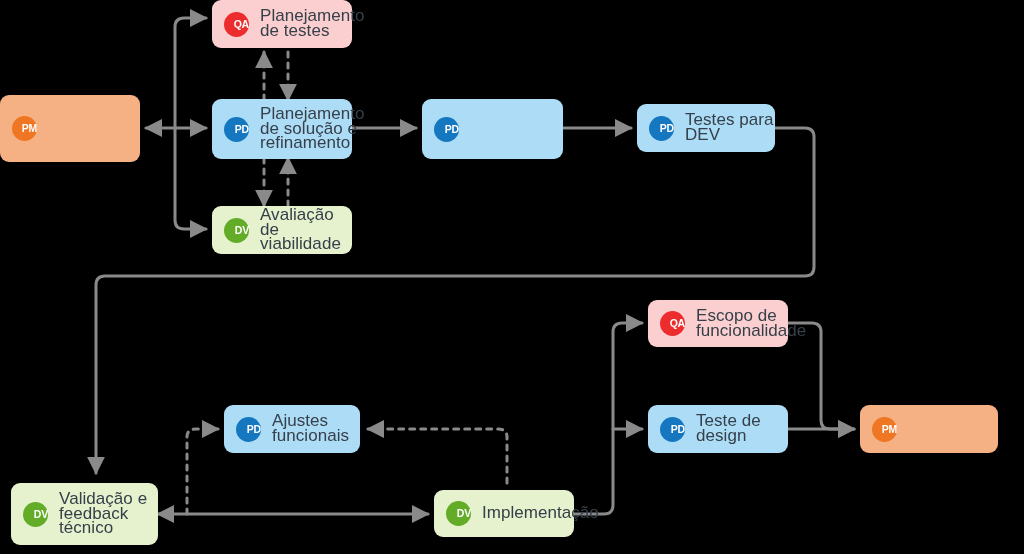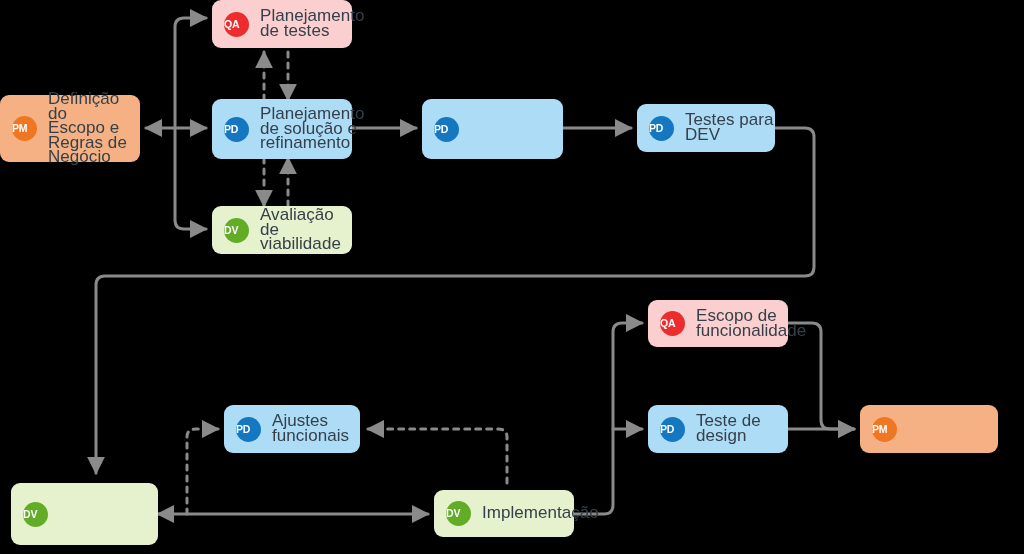--- a/index.html
+++ b/index.html
@@ -32,21 +32,21 @@
   }
   .badge {
     flex: 0 0 auto;
     width: 25px;
     height: 25px;
     border-radius: 50%;
     color: #ffffff;
     font-size: 10.5px;
     font-weight: bold;
     line-height: 25px;
-    text-align: left;
+    text-align: right;
     letter-spacing: -0.2px;
   }
   .node-label {
     margin-left: 11px;
     font-size: 17px;
     line-height: 14.6px;
     color: #36404a;
     white-space: pre-line;
     letter-spacing: 0.05px;
   }
@@ -100,24 +100,20 @@
       <path d="M 788 323 L 812 323 Q 821 323 821 332 L 821 420 Q 821 429 830 429
                L 854 429" marker-end="url(#ah)"></path>
 
       <path d="M 788 429 L 854 429" marker-end="url(#ah)"></path>
 
     </g>
   </svg>
 
   <div class="node" style="left:0px; top:95px; width:140px; height:67px; background:#f5b183;">
     <div class="badge" style="background:#ef7622;">PM</div>
-    <div class="node-label">Definição do
-Escopo e
-Regras de
-Negócio</div>
   </div>
 
   <div class="node" style="left:212px; top:0px; width:140px; height:48px; background:#fbcfcf;">
     <div class="badge" style="background:#ed2d2d;">QA</div>
     <div class="node-label">Planejamento
 de testes</div>
   </div>
 
   <div class="node" style="left:212px; top:99px; width:140px; height:60px; background:#addcf7;">
     <div class="badge" style="background:#1477c0;">PD</div>
@@ -137,20 +133,23 @@
   </div>
 
   <div class="node" style="left:637px; top:104px; width:138px; height:48px; background:#addcf7;">
     <div class="badge" style="background:#1477c0;">PD</div>
     <div class="node-label">Testes para
 DEV</div>
   </div>
 
   <div class="node" style="left:11px; top:483px; width:147px; height:62px; background:#e6f2cd;">
     <div class="badge" style="background:#63ac28;">DV</div>
+    <div class="node-label">Validação e
+feedback
+técnico</div>
   </div>
 
   <div class="node" style="left:224px; top:405px; width:136px; height:48px; background:#addcf7;">
     <div class="badge" style="background:#1477c0;">PD</div>
     <div class="node-label">Ajustes
 funcionais</div>
   </div>
 
   <div class="node" style="left:434px; top:490px; width:140px; height:47px; background:#e6f2cd;">
     <div class="badge" style="background:#63ac28;">DV</div>

